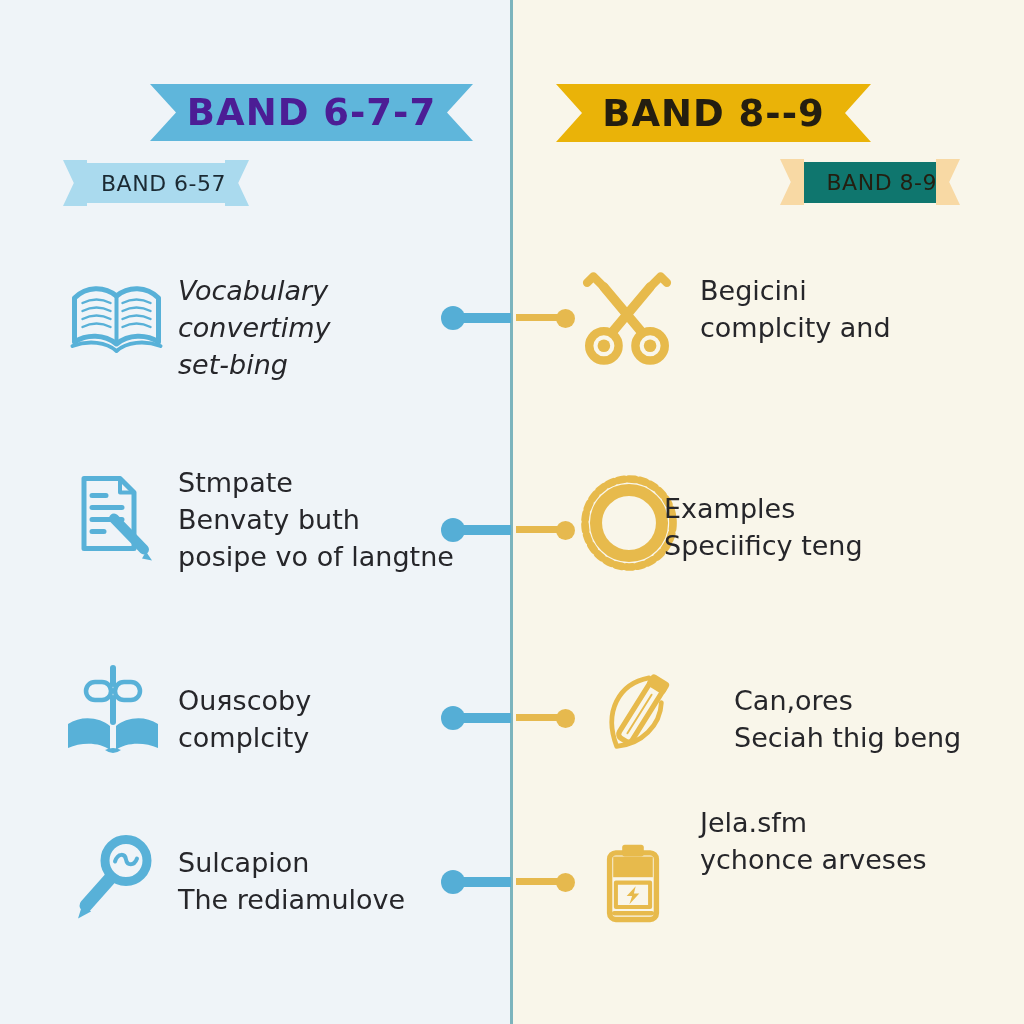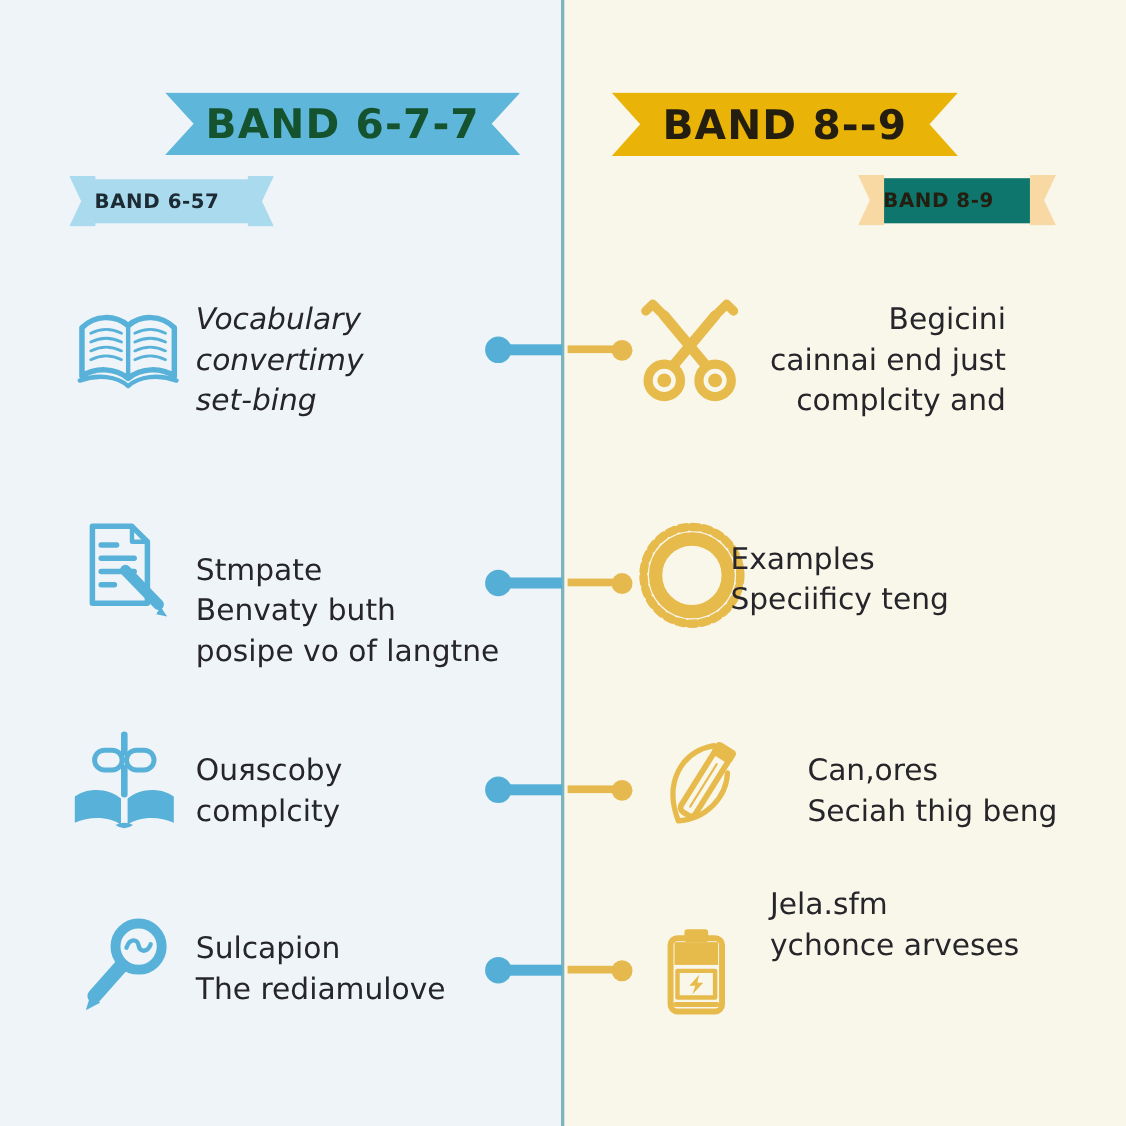--- a/index.html
+++ b/index.html
@@ -5,26 +5,26 @@
   html,body{margin:0;padding:0;}
   body{font-family:"DejaVu Sans","Liberation Sans",sans-serif;}
   .canvas{position:relative;width:1024px;height:1024px;overflow:hidden;background:#eff4f8;}
   .half-right{position:absolute;left:513px;top:0;width:511px;height:1024px;background:#f9f6ea;}
   .divider{position:absolute;left:510px;top:0;width:3px;height:1024px;background:#7cb4bd;}
 
   
   .banner{position:absolute;display:flex;align-items:center;justify-content:center;
           font-weight:bold;font-size:37px;letter-spacing:1px;
           clip-path:polygon(0 0,100% 0,calc(100% - 26px) 50%,100% 100%,0 100%,26px 50%);}
-  .banner.blue{background:#5fb6db;color:#14532d;}
+  .banner.blue{background:#5fb6db;color:#4c1d95;}
   .banner.gold{background:#eab308;color:#241e10;}
 
   
-  .ribbon{position:absolute;display:flex;align-items:center;justify-content:flex-start;
-          font-weight:bold;font-size:18px;letter-spacing:0.5px;}
+  .ribbon{position:absolute;display:flex;align-items:center;justify-content:flex-end;
+          font-weight:normal;font-size:22px;letter-spacing:0.5px;}
   .ribbon.blue{background:#aadaee;color:#1b2a33;}
   .ribbon.gold{background:#0f766e;color:#241e10;}
   .tail{position:absolute;top:-3px;width:24px;height:46px;}
   .ribbon.blue .tail{background:#aadaee;}
   .ribbon.gold .tail{background:#f8d9a4;}
   .tail.t-left{left:-23px;clip-path:polygon(0 0,100% 0,100% 100%,0 100%,45% 50%);}
   .tail.t-right{right:-23px;clip-path:polygon(0 0,100% 0,55% 50%,100% 100%,0 100%);}
 
   .icon-box{position:absolute;}
   .icon-box svg{width:100%;height:100%;display:block;}
@@ -84,21 +84,21 @@
 
   <div class="icon-box" style="left:62px;top:466px;width:100px;height:105px;">
     <svg viewBox="0 0 100 100">
       <path class="stroke-b" stroke-width="5" d="M22 10 L58 10 L72 24 L72 80 L22 80 Z"></path>
       <path class="stroke-b" stroke-width="4" d="M58 10 L58 24 L72 24"></path>
       <path class="stroke-b" stroke-width="5" d="M30 27 H44 M30 39 H60 M30 51 H60 M30 63 H42"></path>
       <line class="stroke-b" stroke-width="10" x1="52" y1="50" x2="82" y2="81"></line>
       <polygon class="fill-b" points="84,83 90,92 80,90"></polygon>
     </svg>
   </div>
-  <div class="feature-text" style="left:178px;top:500px;">
+  <div class="feature-text" style="left:178px;top:464px;">
     <div>Stmpate</div>
     <div>Benvaty buth</div>
     <div>posipe vo of langtne</div>
   </div>
 
   <div class="icon-box" style="left:58px;top:662px;width:110px;height:100px;">
     <svg viewBox="0 0 100 100">
       <line class="stroke-b" stroke-width="6" x1="50" y1="6" x2="50" y2="22"></line>
       <line class="stroke-b" stroke-width="6" x1="50" y1="36" x2="50" y2="60"></line>
       <rect class="stroke-b" stroke-width="4.5" x="23" y="20" width="25" height="18" rx="9"></rect>
@@ -131,23 +131,22 @@
       <line class="stroke-g" stroke-width="9" x1="36" y1="63" x2="72" y2="20"></line>
       <line class="stroke-g" stroke-width="9" x1="64" y1="63" x2="28" y2="20"></line>
       <path class="stroke-g" stroke-width="8" d="M72 20 L82 10 L88 16"></path>
       <path class="stroke-g" stroke-width="8" d="M28 20 L18 10 L12 16"></path>
       <circle class="stroke-g" stroke-width="8" cx="28" cy="76" r="14"></circle>
       <circle class="stroke-g" stroke-width="8" cx="72" cy="76" r="14"></circle>
       <circle class="fill-g" cx="28" cy="76" r="6"></circle>
       <circle class="fill-g" cx="72" cy="76" r="6"></circle>
     </svg>
   </div>
-  <div class="feature-text" style="left:700px;top:272px;text-align:right;">
+  <div class="feature-text" style="left:700px;top:272px;">
     <div>Begicini</div>
-    <div>cainnai end just</div>
     <div>complcity and</div>
   </div>
 
   <div class="icon-box" style="left:574px;top:468px;width:110px;height:110px;">
     <svg viewBox="0 0 100 100">
       <circle class="stroke-g" stroke-width="11" cx="50" cy="50" r="30"></circle>
       <circle class="stroke-g" stroke-width="7" cx="50" cy="50" r="40" stroke-dasharray="5.5 4.4"></circle>
     </svg>
   </div>
   <div class="feature-text" style="left:664px;top:490px;">

